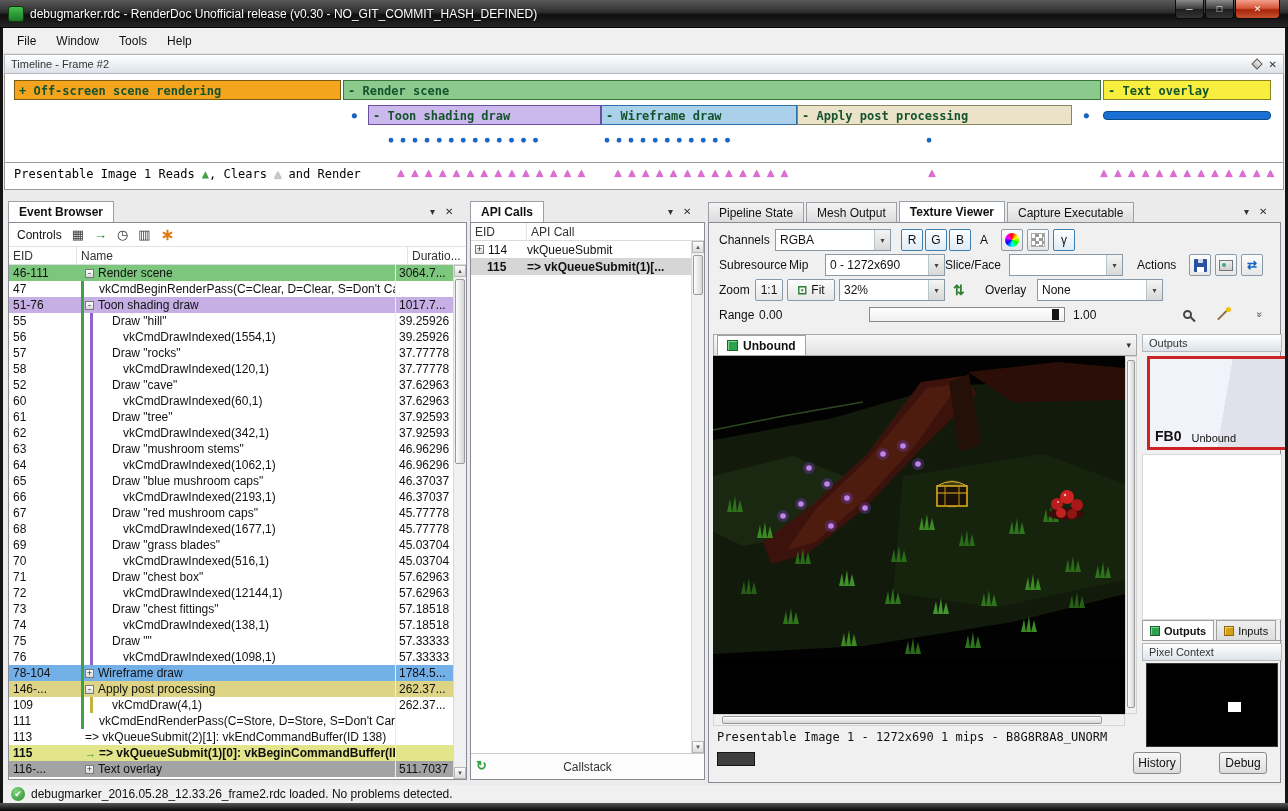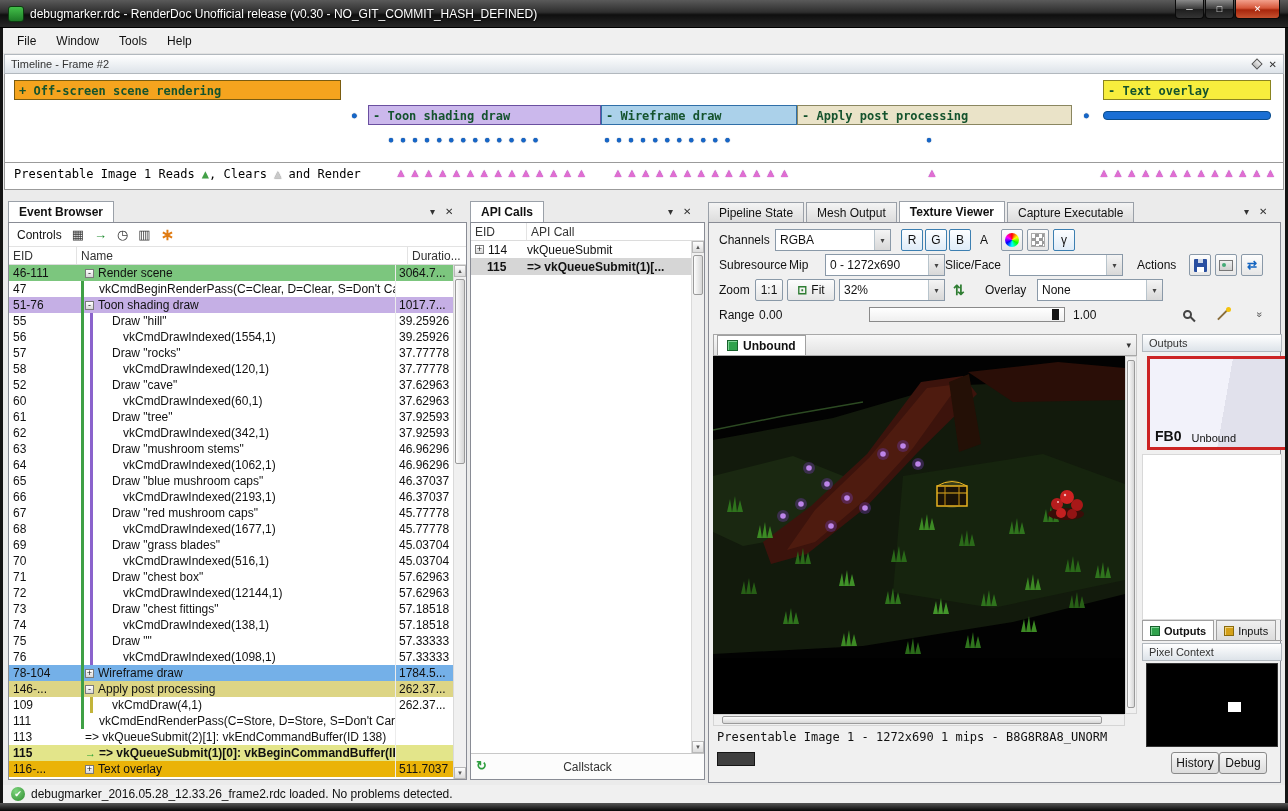--- a/index.html
+++ b/index.html
@@ -60,21 +60,21 @@
 .eb-rows{position:absolute;left:0;top:42px;right:13px;bottom:0;overflow:hidden}
 .erow{height:16px;display:flex;align-items:flex-end;font-size:12px;white-space:nowrap}
 .c-eid{width:68px;padding-left:4px;flex:none;overflow:hidden;height:100%;display:flex;align-items:center}
 .c-name{flex:1;display:flex;align-items:center;overflow:hidden;height:100%;background-repeat:no-repeat}
 .c-dur{width:58px;flex:none;overflow:hidden;border-left:1px solid #ececec;padding-left:3px;height:100%;display:flex;align-items:center}
 .erow.green{background:#7cc67e}
 .erow.purple{background:#c5afe5}
 .erow.blue{background:#74b0e8}
 .erow.khaki{background:#ddd585}
 .erow.cur{background:#e3e58a;font-weight:bold}
-.erow.yellow{background:#eab308}.lv1{padding-left:8px}.lv2{padding-left:22px}.lv3{padding-left:35px}.lv4{padding-left:46px}
+.erow.yellow{background:#a3a3a3}.lv1{padding-left:8px}.lv2{padding-left:22px}.lv3{padding-left:35px}.lv4{padding-left:46px}
 .st-g{background-image:linear-gradient(#3fa045,#3fa045);background-size:3px 100%;background-position:4px 0}
 .st-gp{background-image:linear-gradient(#3fa045,#3fa045),linear-gradient(#8a63cc,#8a63cc);background-size:3px 100%,3px 100%;background-position:4px 0,13px 0;background-repeat:no-repeat}
 .st-gk{background-image:linear-gradient(#3fa045,#3fa045),linear-gradient(#c2b43a,#c2b43a);background-size:3px 100%,3px 100%;background-position:4px 0,13px 0;background-repeat:no-repeat}
 .twisty{width:9px;height:9px;border:1px solid #7a7a7a;background:linear-gradient(#fff,#d8d8d8);font-size:9px;line-height:7px;text-align:center;color:#222;margin-right:4px;flex:none}
 .twisty:empty{display:none}
 .curflag{color:#1f9d2f;font-weight:bold;font-size:11px;margin-right:3px}
 .curflag:empty{display:none}
 .nm{overflow:hidden;text-overflow:clip}
 
 
@@ -172,20 +172,21 @@
 
 <div class="timeline">
   <div class="tl-caption caption">
     <span>Timeline - Frame #2</span>
     <span class="sp"></span>
     <span class="pin-icon"></span>
     <span class="cap-x">✕</span>
   </div>
   <div class="tl-body">
     <div class="tl-bar" style="left:9px;top:6px;width:327px;background:#f5a41e;border:1px solid #7a5c10">+ Off-screen scene rendering</div>
+    <div class="tl-bar" style="left:338px;top:6px;width:758px;background:#8cc98c;border:1px solid #39703b">- Render scene</div>
     <div class="tl-bar" style="left:1098px;top:6px;width:168px;background:#f7ee3d;border:1px solid #8a8420">- Text overlay</div>
 
     <span class="tl-dots" style="left:346px;top:35px;font-size:11px">●</span>
     <div class="tl-bar" style="left:363px;top:31px;width:233px;background:#cbb8ec;border:1px solid #6a4fa0">- Toon shading draw</div>
     <div class="tl-bar" style="left:596px;top:31px;width:196px;background:#abd1ea;border:1px solid #2f6fa8">- Wireframe draw</div>
     <div class="tl-bar" style="left:792px;top:31px;width:275px;background:#eae3c8;border:1px solid #8a8660">- Apply post processing</div>
     <span class="tl-dots" style="left:1078px;top:35px;font-size:11px">●</span>
     <div class="tl-bluebar" style="left:1098px;top:37px;width:168px"></div>
 
     <span class="tl-dots" style="left:383px;top:60px">●●●●●●●●●●●●●</span>
@@ -796,21 +797,21 @@
       <span class="mini-icon tex-icon gold"></span>
       <span>Inputs</span>
     </div>
   </div>
   <div class="caption" style="position:absolute;left:433px;top:420px;width:140px;height:18px">
     <span>Pixel Context</span>
   </div>
   <div class="px-box" style="left:437px;top:440px;width:132px;height:84px">
     <div class="px-white"></div>
   </div>
-  <div class="btn" style="left:462px;top:529px;width:48px">History</div>
+  <div class="btn" style="left:424px;top:529px;width:48px">History</div>
   <div class="btn" style="left:510px;top:529px;width:48px">Debug</div>
 </div>
 
 <div class="statusbar">
   <span class="check-icon">✔</span>
   <span>debugmarker_2016.05.28_12.33.26_frame2.rdc loaded. No problems detected.</span>
 </div>
 <div class="bottom-strip"></div>
 
 </body></html>

